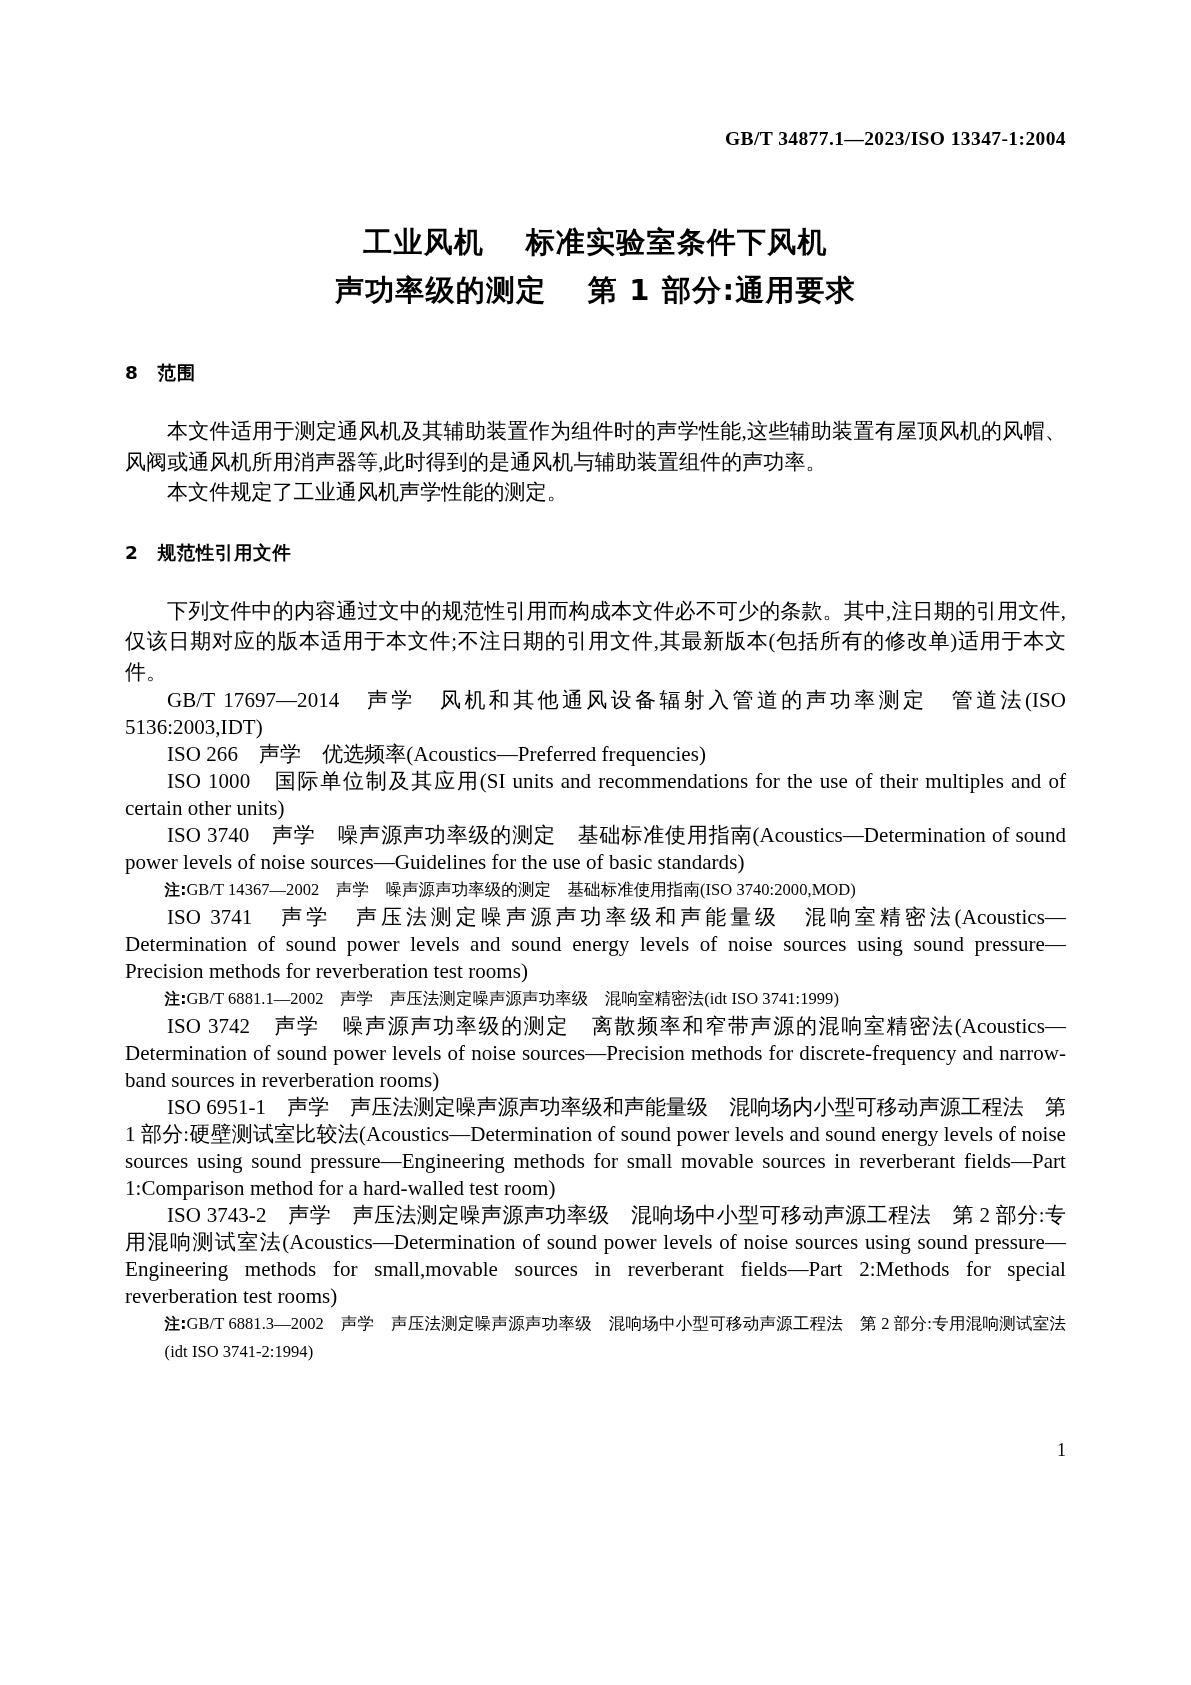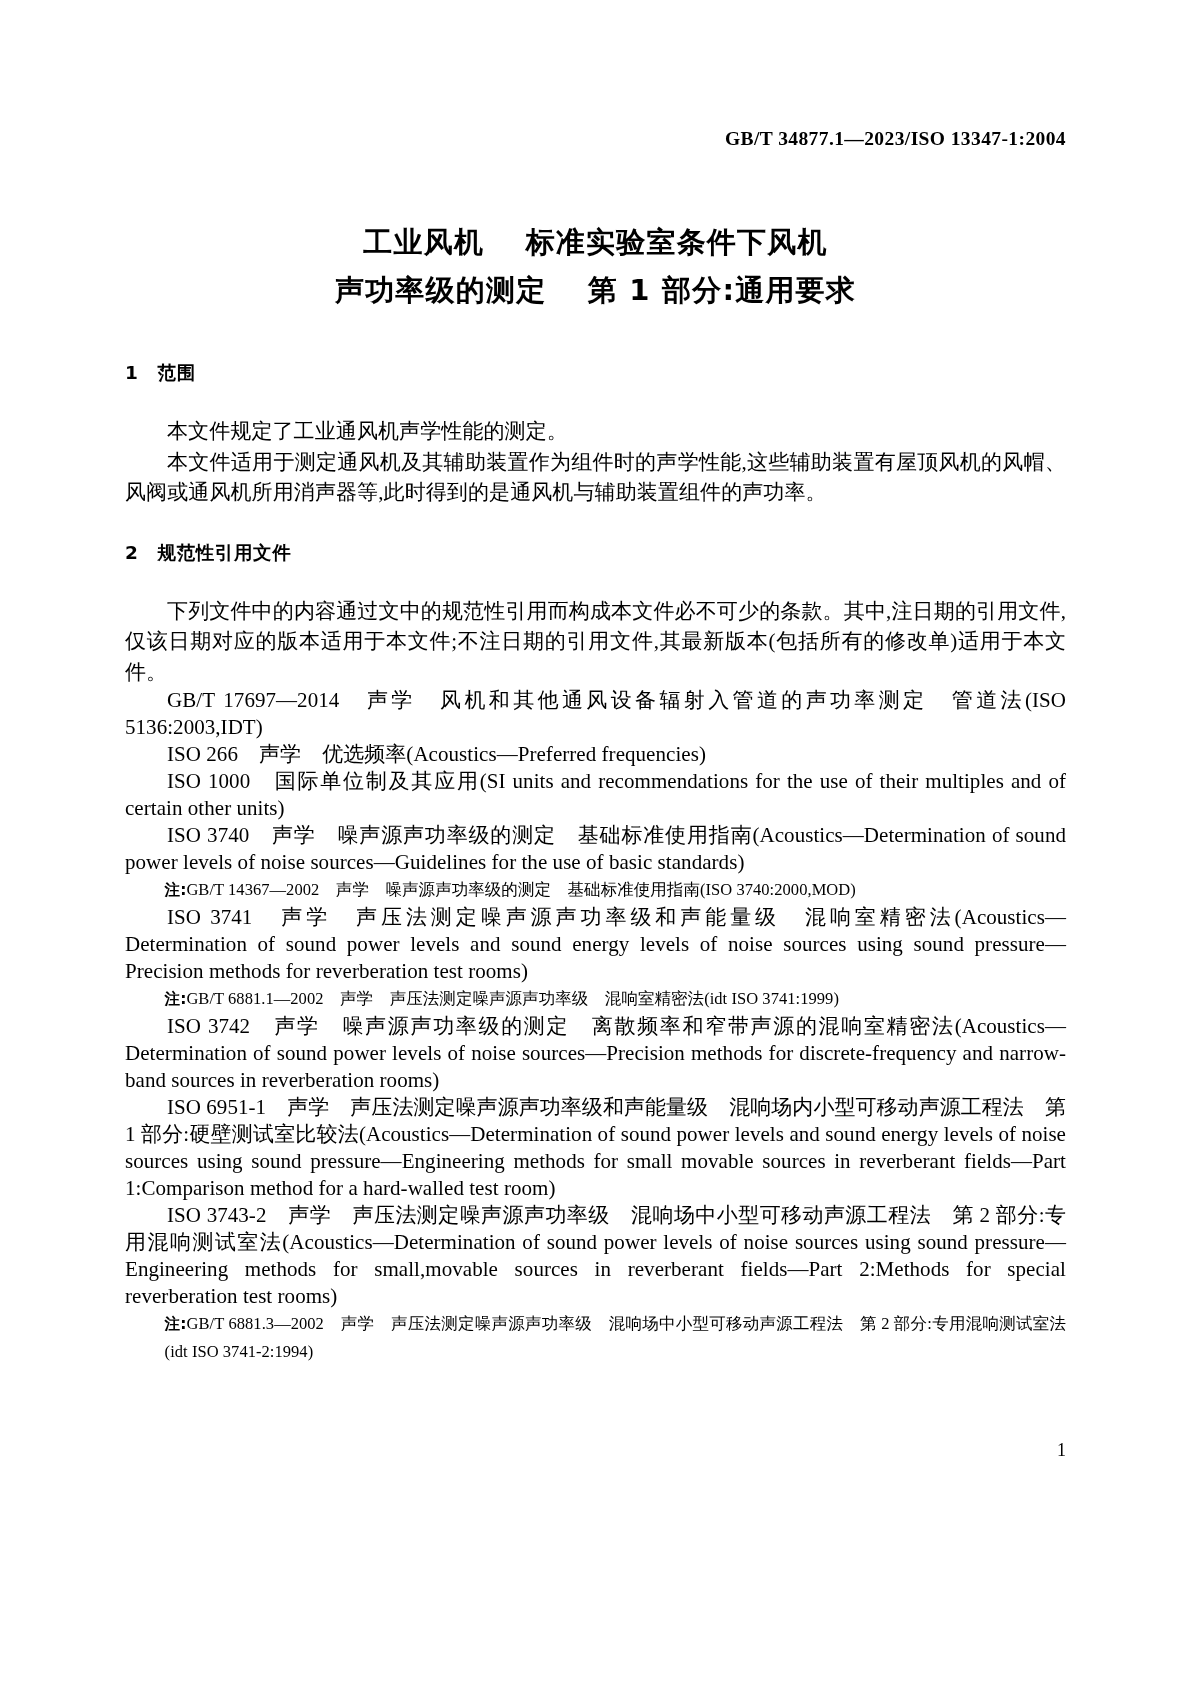--- a/index.html
+++ b/index.html
@@ -126,24 +126,24 @@
 
   <div class="doc-header">GB/T 34877.1—2023/ISO 13347-1:2004</div>
 
   <div class="title-block">
     <div class="title-line">工业风机　 标准实验室条件下风机</div>
     <div class="title-line">声功率级的测定　 第 1 部分:通用要求</div>
   </div>
 
   <div class="body-col">
 
-    <h2 class="clause">1　范围</h2>
+    <h2 class="clause">8　范围</h2>
     <div class="gap-after-head"></div>
+    <p class="para">本文件适用于测定通风机及其辅助装置作为组件时的声学性能,这些辅助装置有屋顶风机的风帽、风阀或通风机所用消声器等,此时得到的是通风机与辅助装置组件的声功率。</p>
     <p class="para">本文件规定了工业通风机声学性能的测定。</p>
-    <p class="para">本文件适用于测定通风机及其辅助装置作为组件时的声学性能,这些辅助装置有屋顶风机的风帽、风阀或通风机所用消声器等,此时得到的是通风机与辅助装置组件的声功率。</p>
 
     <div class="gap-before-head"></div>
 
     <h2 class="clause">2　规范性引用文件</h2>
     <div class="gap-after-head"></div>
     <p class="para">下列文件中的内容通过文中的规范性引用而构成本文件必不可少的条款。其中,注日期的引用文件,仅该日期对应的版本适用于本文件;不注日期的引用文件,其最新版本(包括所有的修改单)适用于本文件。</p>
 
     <p class="ref">GB/T 17697—2014　声学　风机和其他通风设备辐射入管道的声功率测定　管道法(ISO 5136:2003,IDT)</p>
     <p class="ref">ISO 266　声学　优选频率(Acoustics—Preferred frequencies)</p>
     <p class="ref">ISO 1000　国际单位制及其应用(SI units and recommendations for the use of their multiples and of certain other units)</p>

